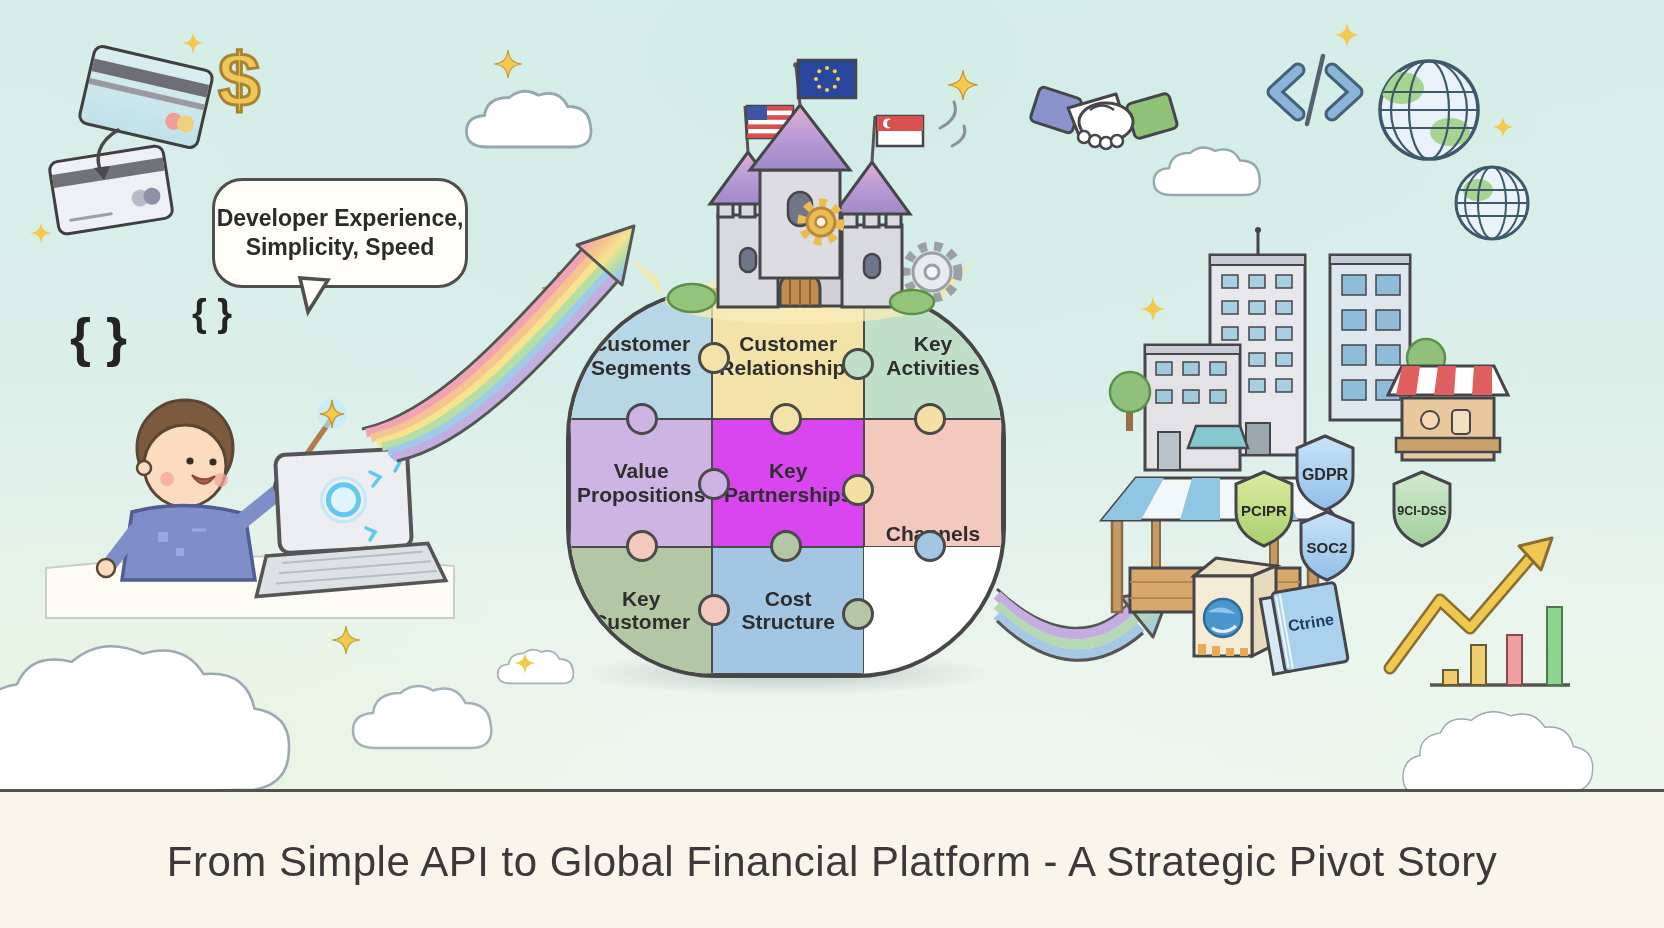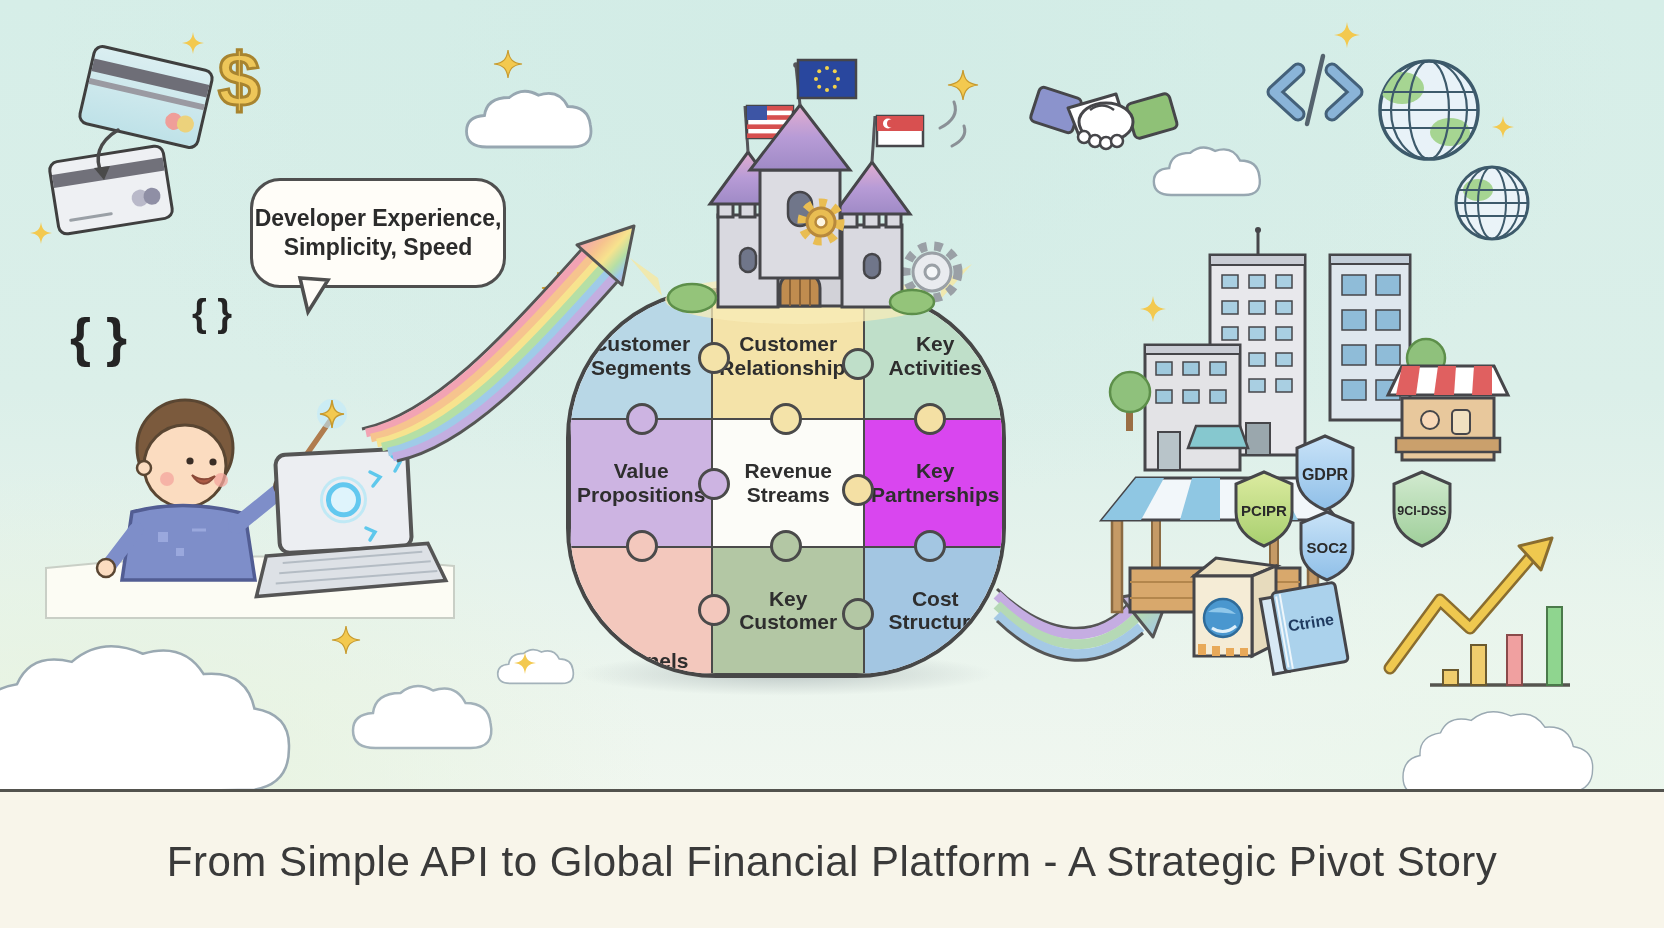--- a/index.html
+++ b/index.html
@@ -9,21 +9,21 @@
       radial-gradient(ellipse 900px 500px at 6% 84%, #e6f3de 0%, rgba(230,243,222,0) 62%),
       radial-gradient(ellipse 760px 420px at 92% 82%, #eaf6ec 0%, rgba(234,246,236,0) 60%),
       radial-gradient(ellipse 1100px 620px at 50% 6%, #d2ece6 0%, rgba(210,236,230,0) 72%),
       linear-gradient(180deg,#d6eee8 0%,#dbefe9 42%,#ecf5ee 74%,#f6f9f2 100%);}
   .abs{position:absolute;}
   svg{display:block;overflow:visible;}
   svg text{font-family:inherit;}
   
   .bubble{left:212px;top:178px;width:250px;height:104px;background:#fffdf8;border:3.5px solid #4f4f4f;
     border-radius:30px;display:flex;flex-direction:column;align-items:center;justify-content:center;
-    font-weight:bold;font-size:23px;color:#2b2b2b;line-height:1.25;z-index:6;margin-left:38px;}
+    font-weight:bold;font-size:23px;color:#2b2b2b;line-height:1.25;z-index:6;}
   .bubble-tail{left:296px;top:276px;z-index:6;}
   
   .card{border:3.5px solid #3f3f3f;border-radius:10px;z-index:4;}
   .card1{left:84px;top:56px;width:118px;height:76px;transform:rotate(13deg);
     background:linear-gradient(180deg,#daeef1,#bfe2e8);}
   .card2{left:52px;top:152px;width:112px;height:70px;transform:rotate(-9deg);background:#eef0f3;}
   .card-stripe{position:absolute;left:0;right:0;height:13px;background:#6e6e77;}
   .card-stripe2{position:absolute;left:0;right:0;height:6px;background:#9a9aa2;}
   .card-dot{position:absolute;width:17px;height:17px;border-radius:50%;}
   .card-line{position:absolute;height:3px;background:#9aa0a6;border-radius:2px;}
@@ -168,23 +168,20 @@
       </div>
     <div class="cell" style="background-color: rgb(244, 227, 169);">
         <span>Customer Relationships</span>
       </div>
     <div class="cell" style="background-color: rgb(191, 223, 201);">
         <span>Key Activities</span>
       </div>
     <div class="cell" style="background-color: rgb(205, 180, 226); align-items: center;">
         <span>Value Propositions</span>
       </div>
-    <div class="cell" style="background-color: rgb(252, 252, 248);">
-        <span>Revenue Streams</span>
-      </div>
     <div class="cell" style="background-color: #d946ef;">
         <span>Key Partnerships</span>
       </div>
     <div class="cell" style="background-color: rgb(243, 200, 189); align-items: flex-end;">
         <span>Channels</span>
       </div>
     <div class="cell" style="background-color: rgb(179, 199, 164);">
         <span>Key Customer</span>
       </div>
     <div class="cell" style="background-color: rgb(163, 198, 226);">

